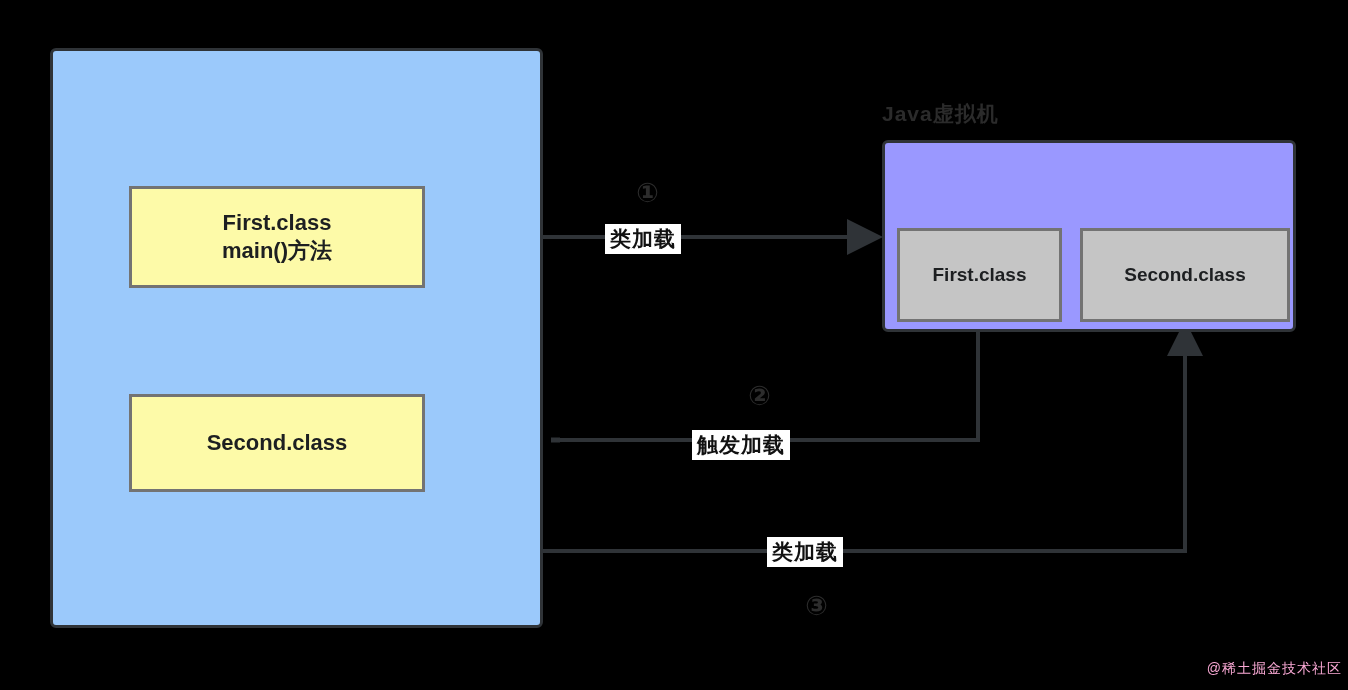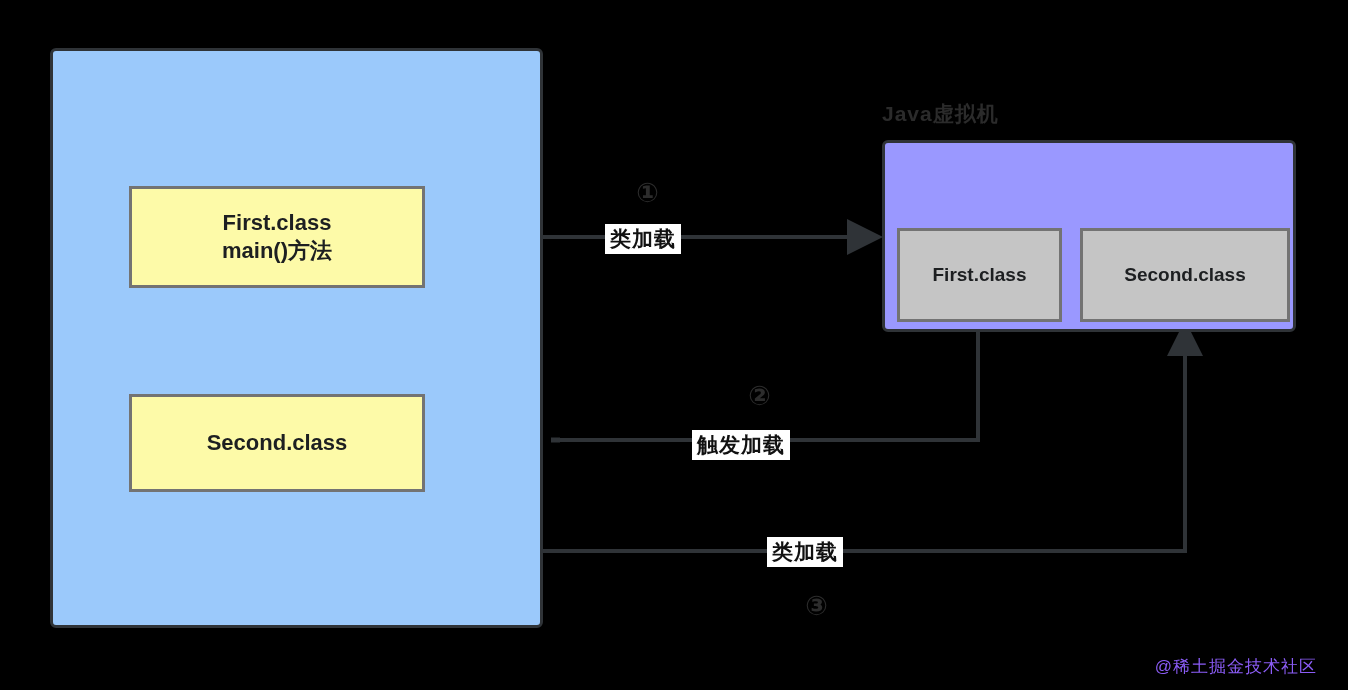--- a/index.html
+++ b/index.html
@@ -126,24 +126,24 @@
     font-weight: bold;
     line-height: 1;
   }
   #step-1 { left: 636px; top: 180px; }
   #step-2 { left: 748px; top: 383px; }
   #step-3 { left: 805px; top: 593px; }
 
   
   .watermark {
     position: absolute;
-    right: 31px;
+    right: 6px;
     bottom: 12px;
-    color: #8b5cf6;
-    font-size: 17px;
+    color: #f9a8d4;
+    font-size: 14px;
     letter-spacing: 1px;
   }
 </style>
 </head>
 <body>
 
 <div id="canvas">
 
   <svg class="layer" viewBox="0 0 1348 690" xmlns="http://www.w3.org/2000/svg">
     <defs>

